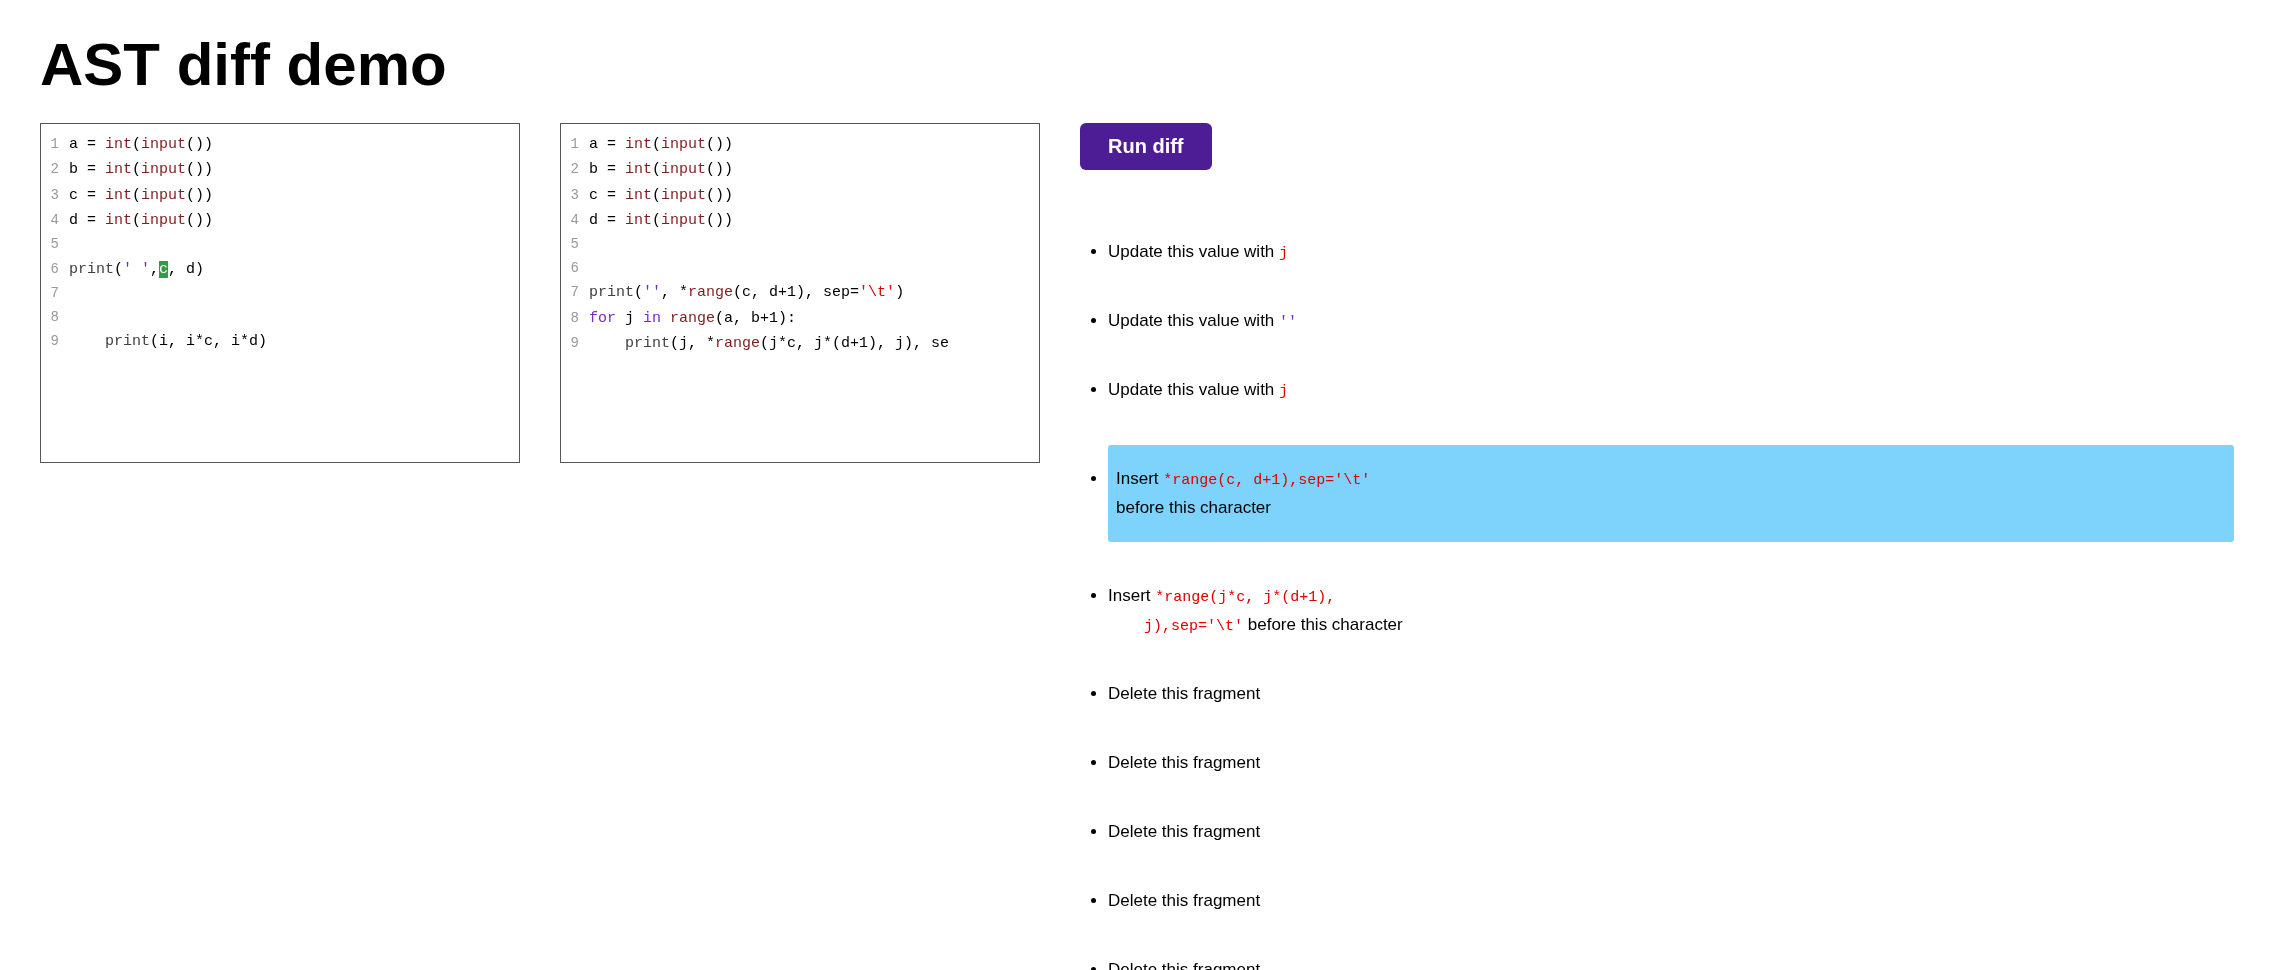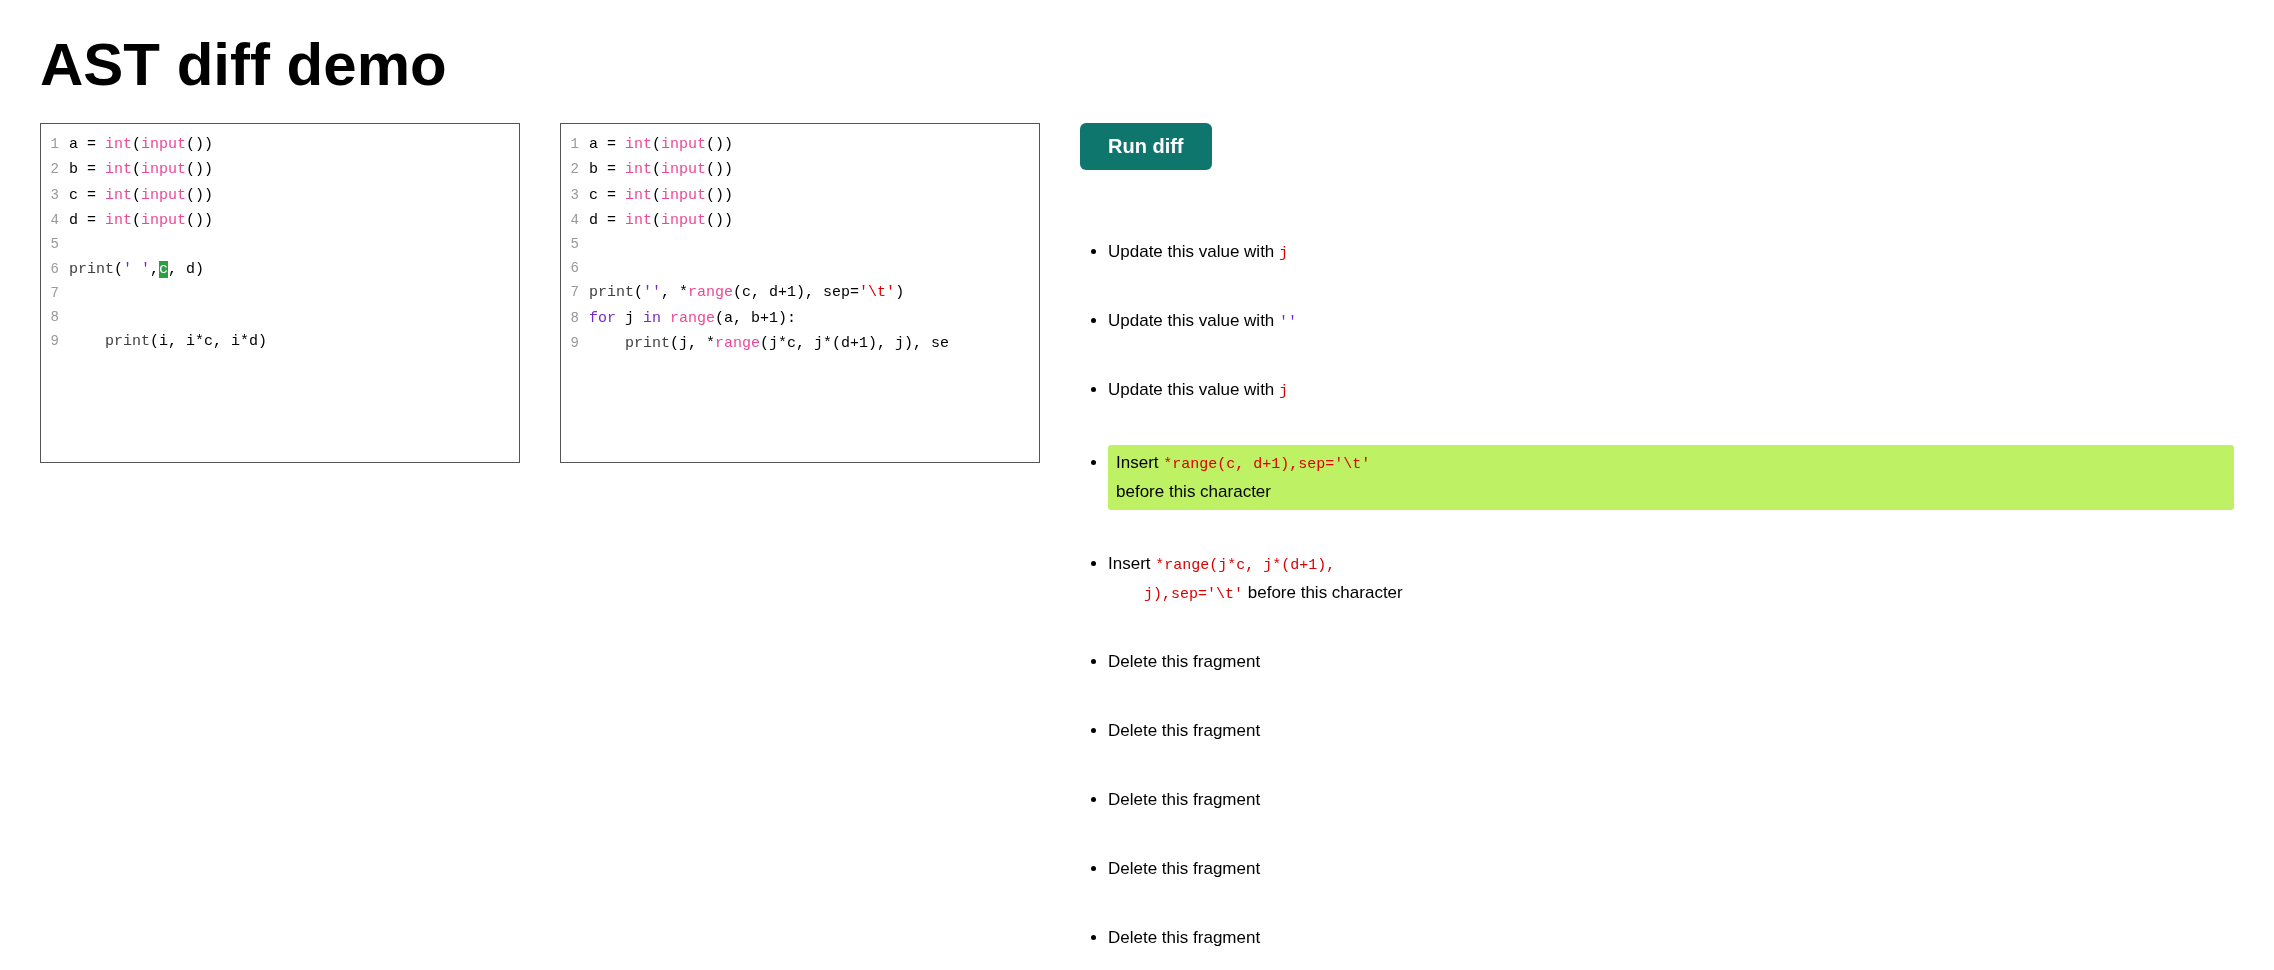--- a/index.html
+++ b/index.html
@@ -52,40 +52,40 @@
     }
 
     .line-content {
       flex: 1;
       white-space: pre;
     }
 
     
     .kw { color: #7928ca; } 
     .fn { color: #404040; }
-    .bi { color: #ec4899; } 
+    .bi { color: #7f1d1d; } 
     .str { color: #7928ca; }
     .str-red { color: #d00; }
     .var { color: #000; }
     .op { color: #000; }
 
     
     .cursor-char {
       background: #2d9e44;
       color: #fff;
       display: inline;
     }
 
     .right-panel {
       flex: 1;
       min-width: 0;
     }
 
     .run-diff-btn {
-      background: #0f766e;
+      background: #4c1d95;
       color: #fff;
       border: none;
       border-radius: 6px;
       padding: 12px 28px;
       font-size: 20px;
       font-weight: 600;
       cursor: pointer;
       margin-bottom: 28px;
     }
 
@@ -113,22 +113,22 @@
       font-size: 15px;
     }
 
     .patch-code-blue {
       color: #7928ca;
       font-family: 'Courier New', Courier, monospace;
       font-size: 15px;
     }
 
     .patch-item-block {
-      background: #bef264;
-      padding: 4px 8px;
+      background: #7dd3fc;
+      padding: 20px 8px;
       border-radius: 3px;
       margin: 0;
       display: block;
     }
   </style>
 </head>
 <body>
 
 <h1>AST diff demo</h1>
 

